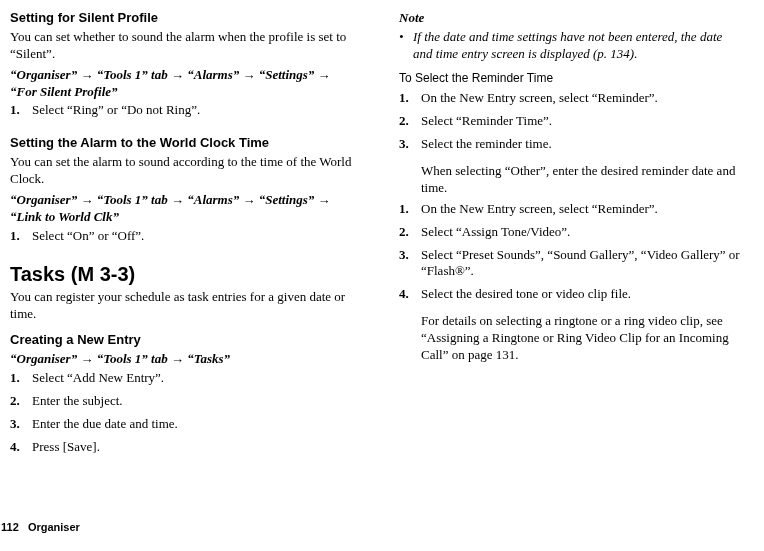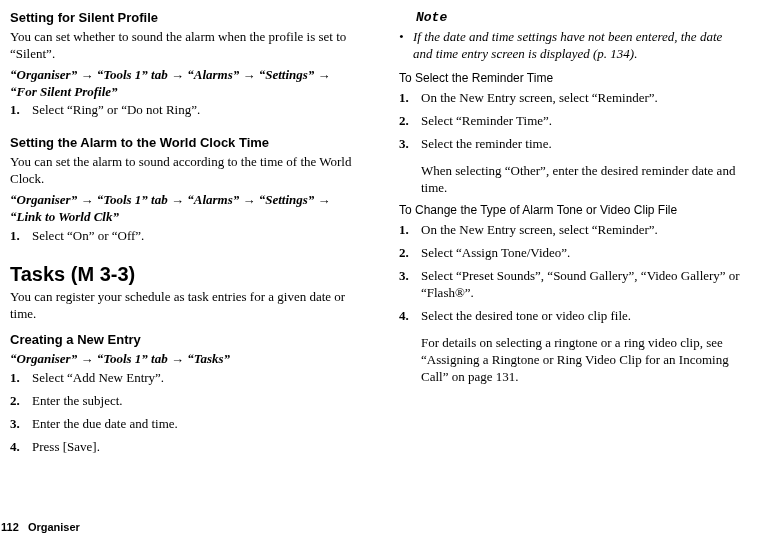--- a/index.html
+++ b/index.html
@@ -57,24 +57,24 @@
     font-weight: bold;
     min-width: 22px;
   }
   ol li .txt {
     flex: 1;
   }
   .sub {
     margin: 4px 0 4px 22px;
   }
   .note-head {
-    font-family: Liberation Mono, monospace;
+    font-family: Liberation Serif, serif;
     font-style: italic;
     font-weight: bold;
-    margin: 0 0 2px 17px;
+    margin: 0 0 2px 0;
   }
   .note-item {
     display: flex;
     font-style: italic;
     margin: 0 0 8px 0;
   }
   .note-item .bullet {
     min-width: 14px;
   }
   .sans-head {
@@ -169,21 +169,20 @@
           <span class="num">2.</span>
           <span class="txt">Select “Reminder Time”.</span>
         </li>
       <li>
           <span class="num">3.</span>
           <span class="txt">Select the reminder time.</span>
         </li>
     </ol>
     <p class="sub">When selecting “Other”, enter the desired reminder date and time.</p>
 
-    <div class="sans-head">To Change the Type of Alarm Tone or Video Clip File</div>
     <ol>
       <li>
           <span class="num">1.</span>
           <span class="txt">On the New Entry screen, select “Reminder”.</span>
         </li>
       <li>
           <span class="num">2.</span>
           <span class="txt">Select “Assign Tone/Video”.</span>
         </li>
       <li>

